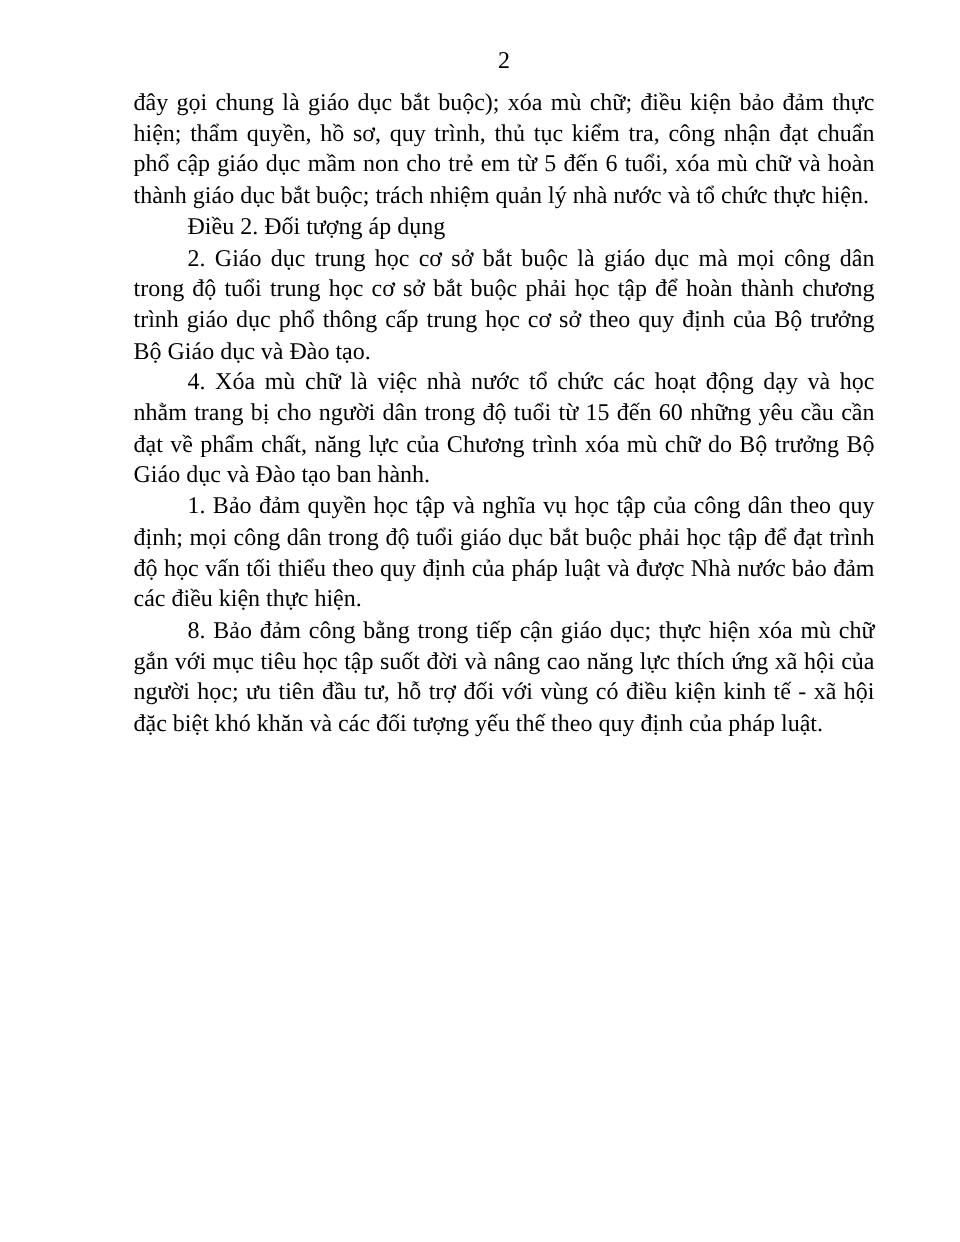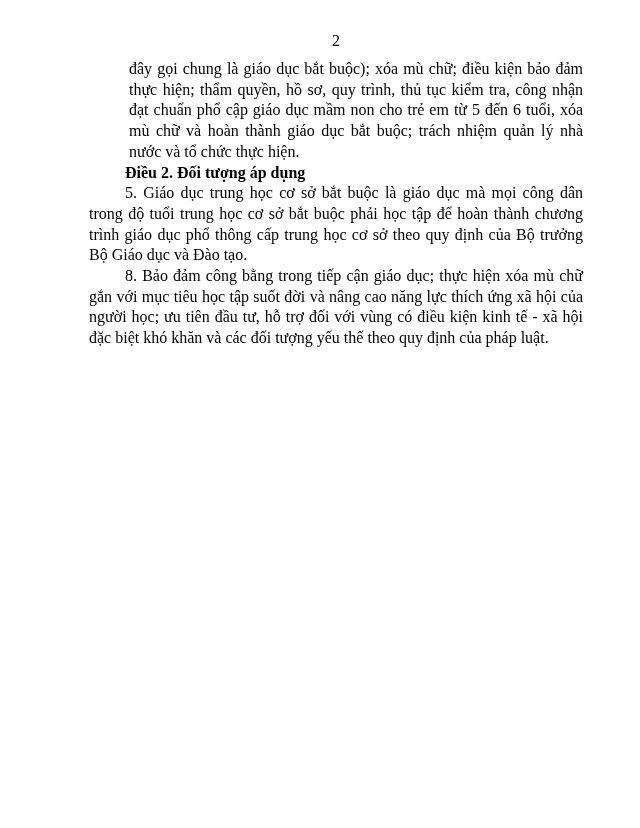--- a/index.html
+++ b/index.html
@@ -31,43 +31,44 @@
   .para {
     margin: 0;
     font-size: 16px;
     line-height: 20.7px;
     text-align: justify;
     text-justify: inter-word;
     text-indent: 36px;
   }
   .para.no-indent {
     text-indent: 0;
-    margin-left: 40px;
   }
   .para.heading {
-    font-weight: bold;
+    font-weight: normal;
   }
 </style>
 </head>
 <body>
 
 <div class="page">
 
   <div class="page-number">2</div>
 
   <p class="para no-indent">đây gọi chung là giáo dục bắt buộc); xóa mù chữ; điều kiện bảo đảm thực hiện; thẩm quyền, hồ sơ, quy trình, thủ tục kiểm tra, công nhận đạt chuẩn phổ cập giáo dục mầm non cho trẻ em từ 5 đến 6 tuổi, xóa mù chữ và hoàn thành giáo dục bắt buộc; trách nhiệm quản lý nhà nước và tổ chức thực hiện.</p>
 
   <p class="para heading">Điều 2. Đối tượng áp dụng</p>
 
 
 
 
-  <p class="para">5. Giáo dục trung học cơ sở bắt buộc là giáo dục mà mọi công dân trong độ tuổi trung học cơ sở bắt buộc phải học tập để hoàn thành chương trình giáo dục phổ thông cấp trung học cơ sở theo quy định của Bộ trưởng Bộ Giáo dục và Đào tạo.</p>
+  <p class="para">2. Giáo dục trung học cơ sở bắt buộc là giáo dục mà mọi công dân trong độ tuổi trung học cơ sở bắt buộc phải học tập để hoàn thành chương trình giáo dục phổ thông cấp trung học cơ sở theo quy định của Bộ trưởng Bộ Giáo dục và Đào tạo.</p>
 
 
+  <p class="para">4. Xóa mù chữ là việc nhà nước tổ chức các hoạt động dạy và học nhằm trang bị cho người dân trong độ tuổi từ 15 đến 60 những yêu cầu cần đạt về phẩm chất, năng lực của Chương trình xóa mù chữ do Bộ trưởng Bộ Giáo dục và Đào tạo ban hành.</p>
 
 
+  <p class="para">1. Bảo đảm quyền học tập và nghĩa vụ học tập của công dân theo quy định; mọi công dân trong độ tuổi giáo dục bắt buộc phải học tập để đạt trình độ học vấn tối thiểu theo quy định của pháp luật và được Nhà nước bảo đảm các điều kiện thực hiện.</p>
 
 
 
   <p class="para">8. Bảo đảm công bằng trong tiếp cận giáo dục; thực hiện xóa mù chữ gắn với mục tiêu học tập suốt đời và nâng cao năng lực thích ứng xã hội của người học; ưu tiên đầu tư, hỗ trợ đối với vùng có điều kiện kinh tế - xã hội đặc biệt khó khăn và các đối tượng yếu thế theo quy định của pháp luật.</p>
 
 </div>
 
 </body></html>

